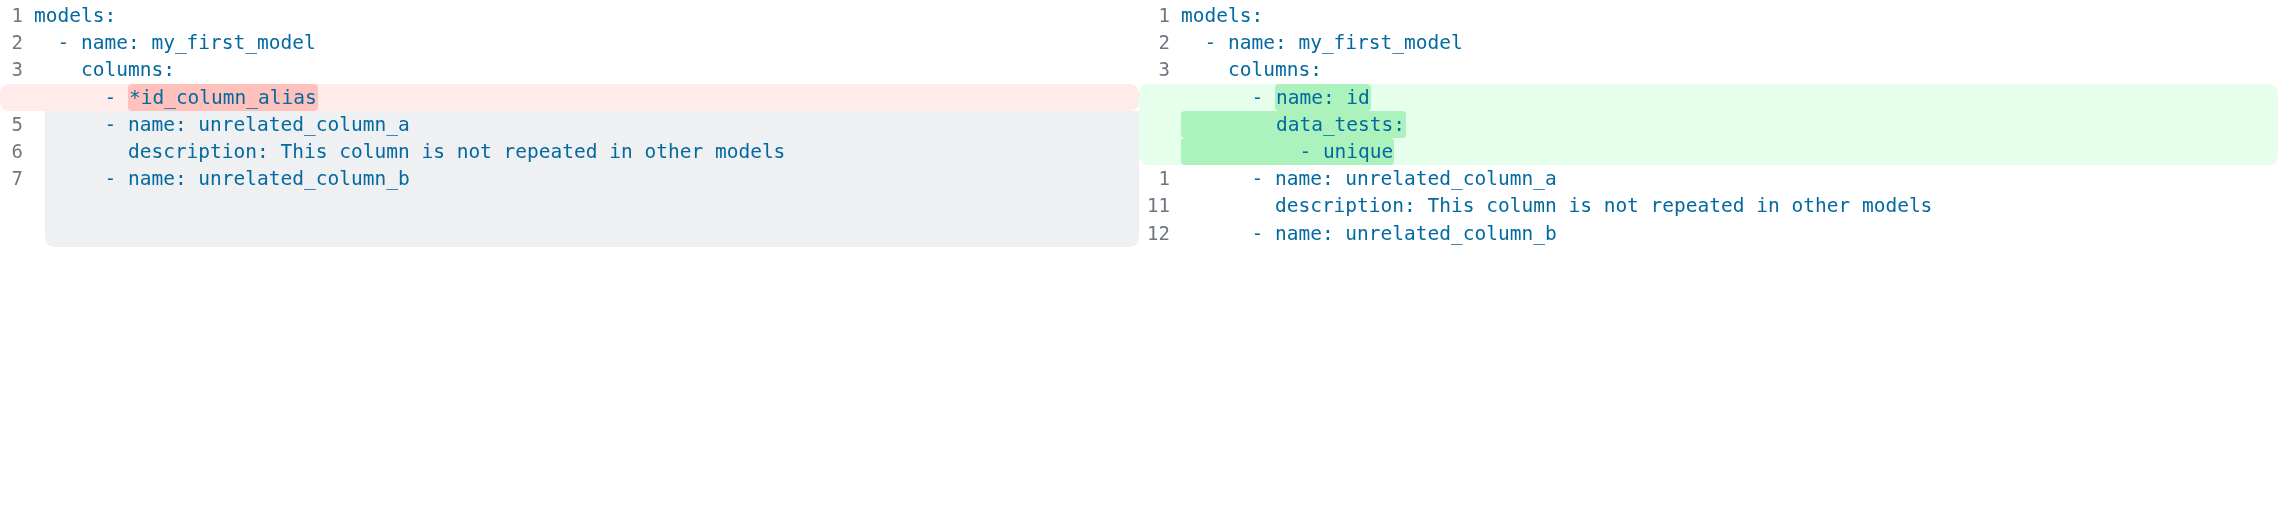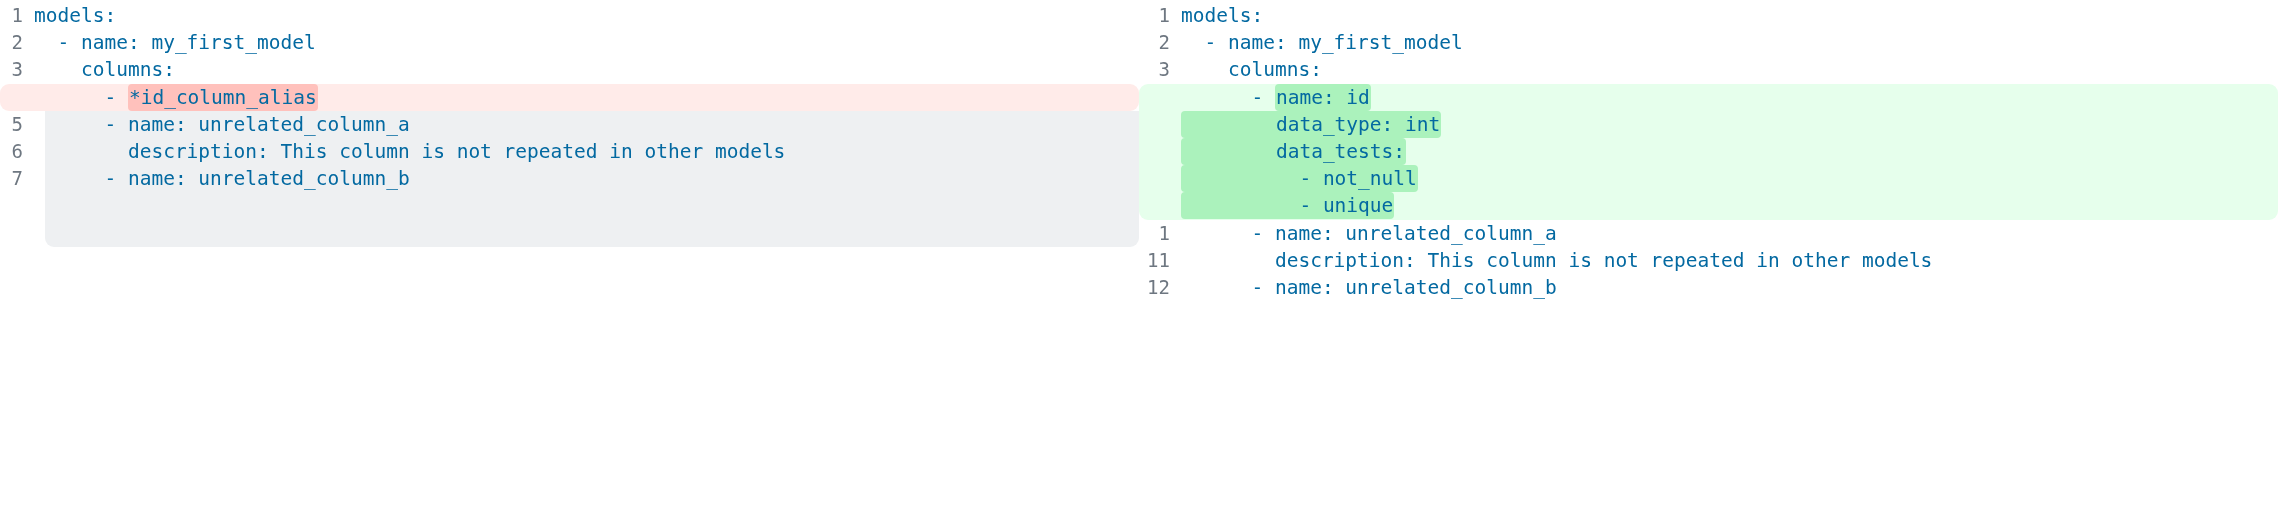--- a/index.html
+++ b/index.html
@@ -116,23 +116,21 @@
       </div>
     <div class="spacer" id="left-spacer" style="top: 110.8px; height: 136px; left: 45px; right: 0px;"></div>
   </div>
 
   <div class="pane pane-right">
     <div id="right-lines">
         <div class="line"><div class="gutter">1</div><div class="code-area"><div class="code">models:</div></div></div>
         <div class="line"><div class="gutter">2</div><div class="code-area"><div class="code">  - name: my_first_model</div></div></div>
         <div class="line"><div class="gutter">3</div><div class="code-area"><div class="code">    columns:</div></div></div>
         <div class="line"><div class="band band-add hunk-top"></div><div class="gutter">4</div><div class="code-area"><div class="code"><span>      - </span><span class="pill pill-add">name: id</span></div></div></div>
-        <div class="line"><div class="band band-add"></div><div class="gutter">6</div><div class="code-area"><div class="code"><span class="pill pill-add">        data_type: int</span></div></div></div>
         <div class="line"><div class="band band-add"></div><div class="gutter">7</div><div class="code-area"><div class="code"><span class="pill pill-add">        data_tests:</span></div></div></div>
-        <div class="line"><div class="band band-add"></div><div class="gutter">8</div><div class="code-area"><div class="code"><span class="pill pill-add">          - not_null</span></div></div></div>
         <div class="line"><div class="band band-add hunk-bottom"></div><div class="gutter">9</div><div class="code-area"><div class="code"><span class="pill pill-add">          - unique</span></div></div></div>
         <div class="line"><div class="gutter">1</div><div class="code-area"><div class="code">      - name: unrelated_column_a</div></div></div>
         <div class="line"><div class="gutter">11</div><div class="code-area"><div class="code">        description: This column is not repeated in other models</div></div></div>
         <div class="line"><div class="gutter">12</div><div class="code-area"><div class="code">      - name: unrelated_column_b</div></div></div>
       </div>
   </div>
 
 </div>
 
 </body></html>

